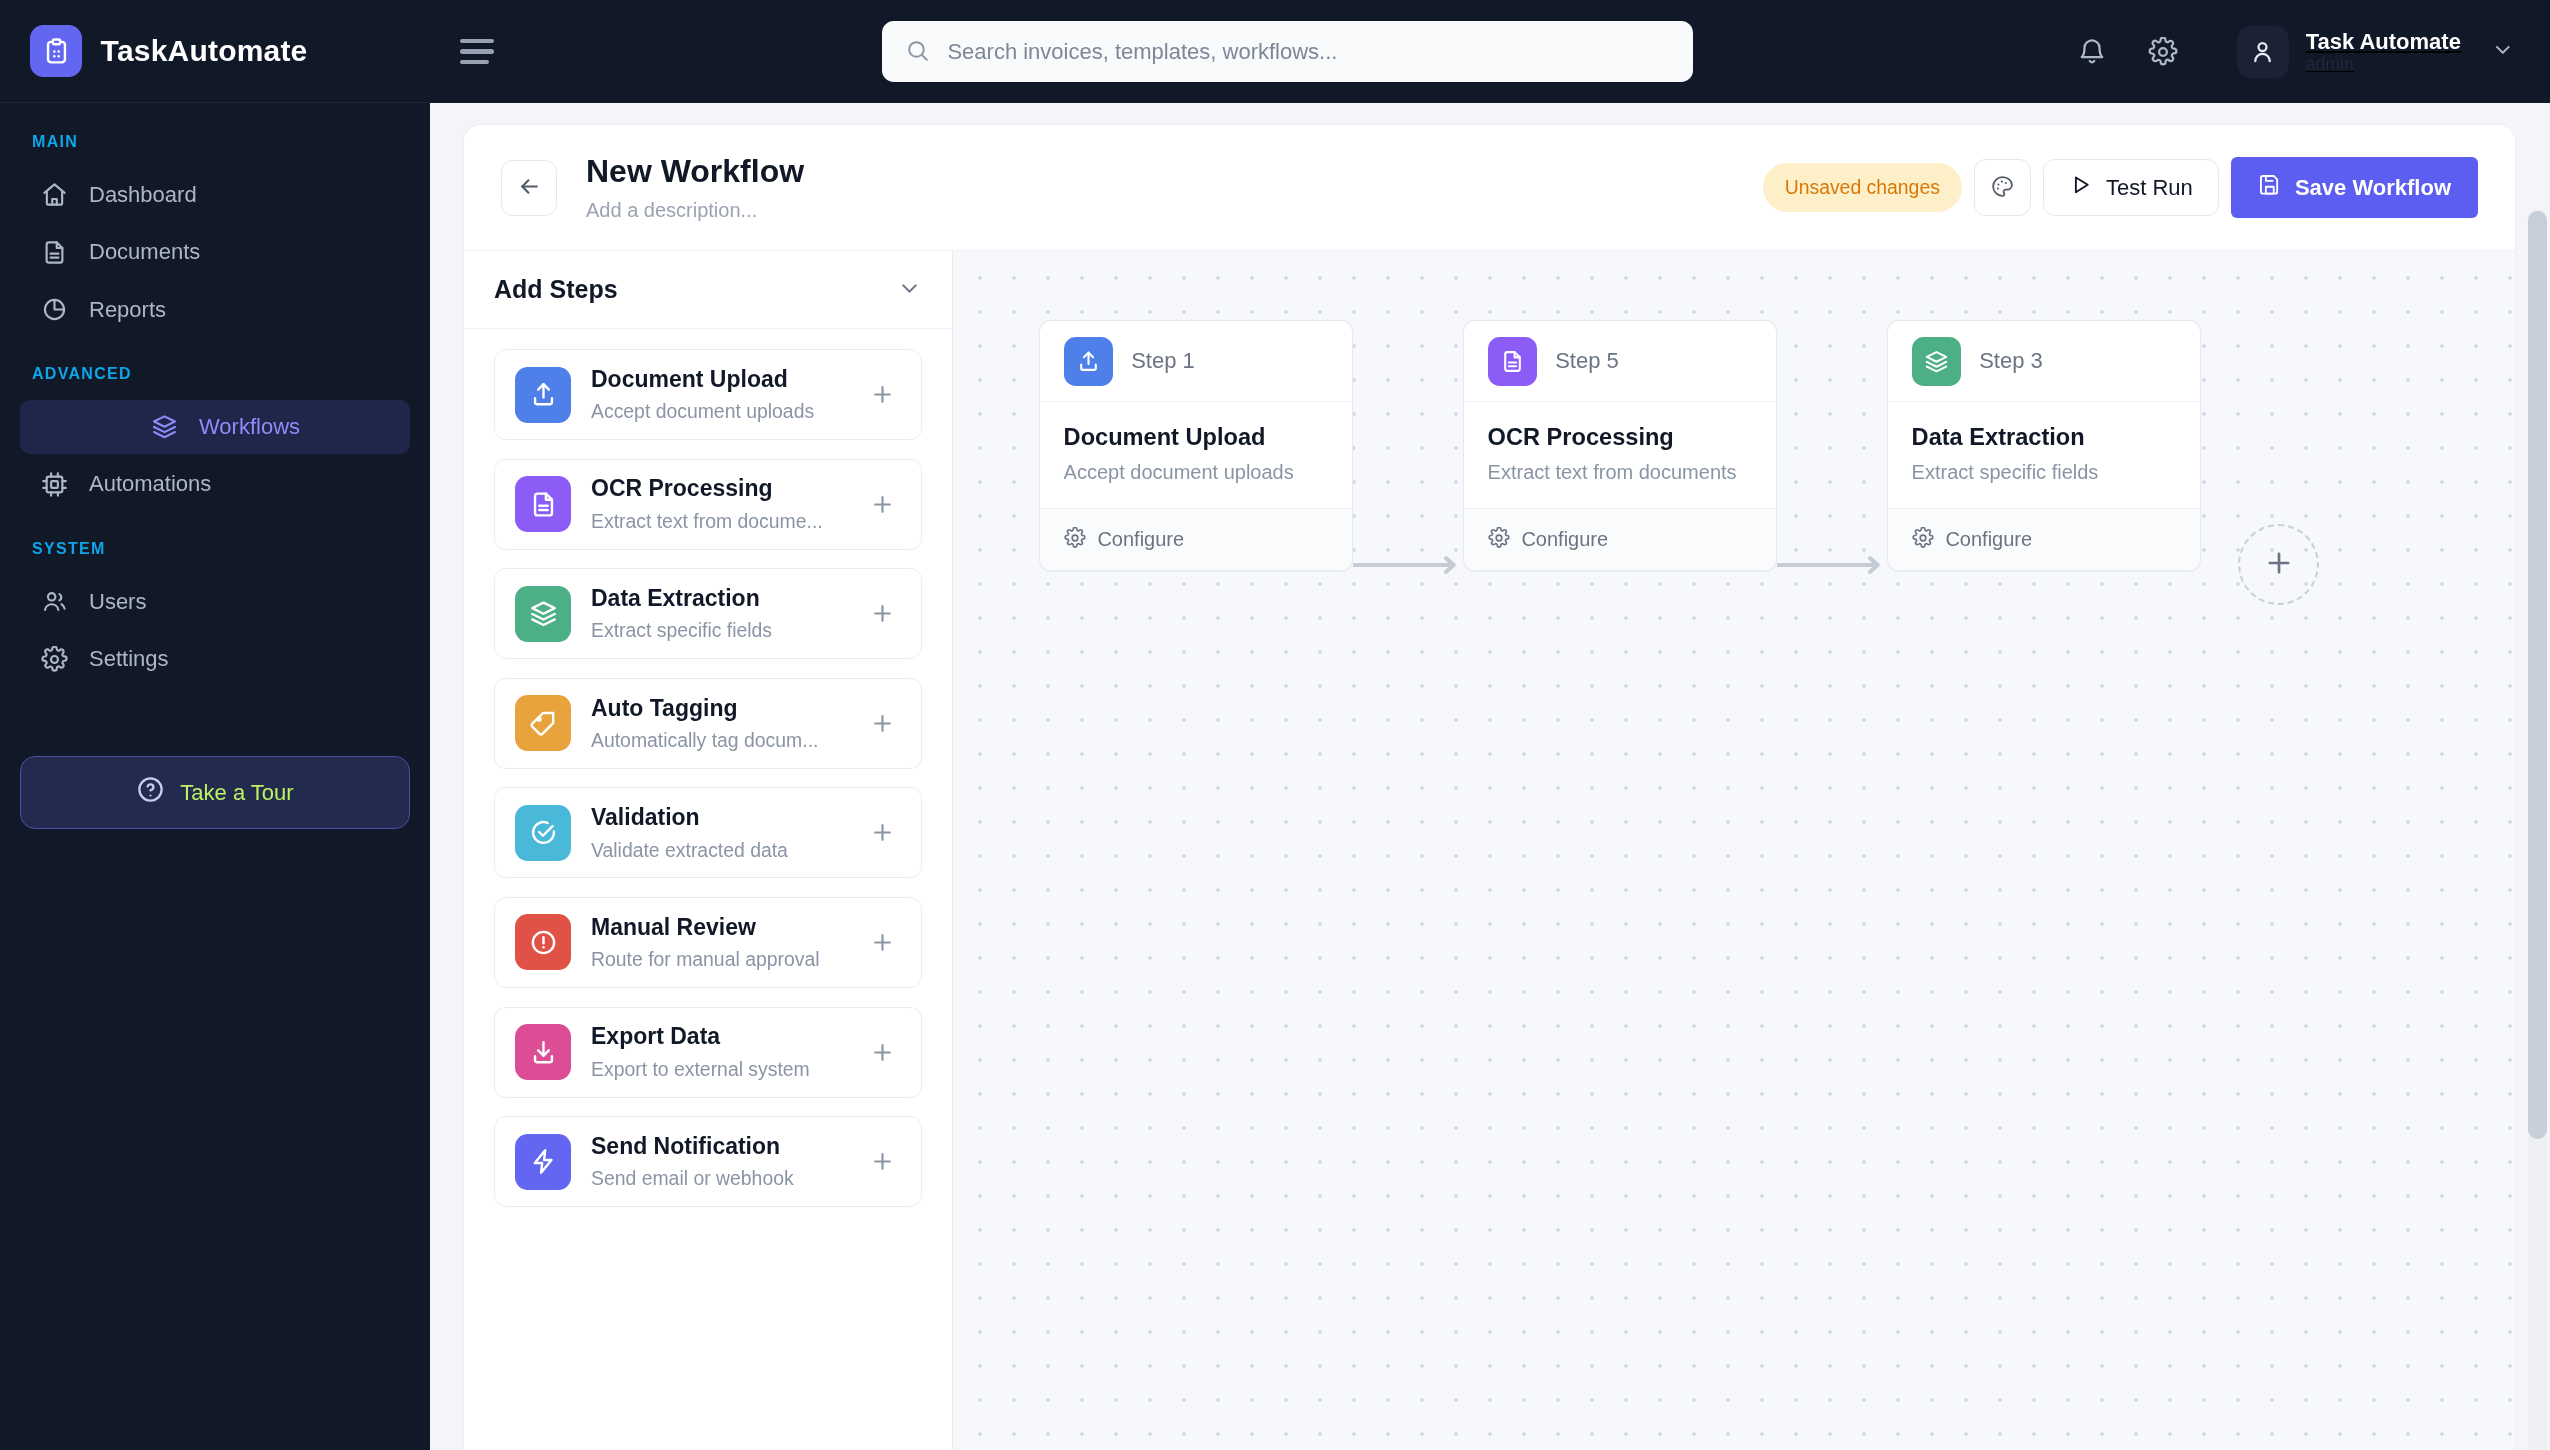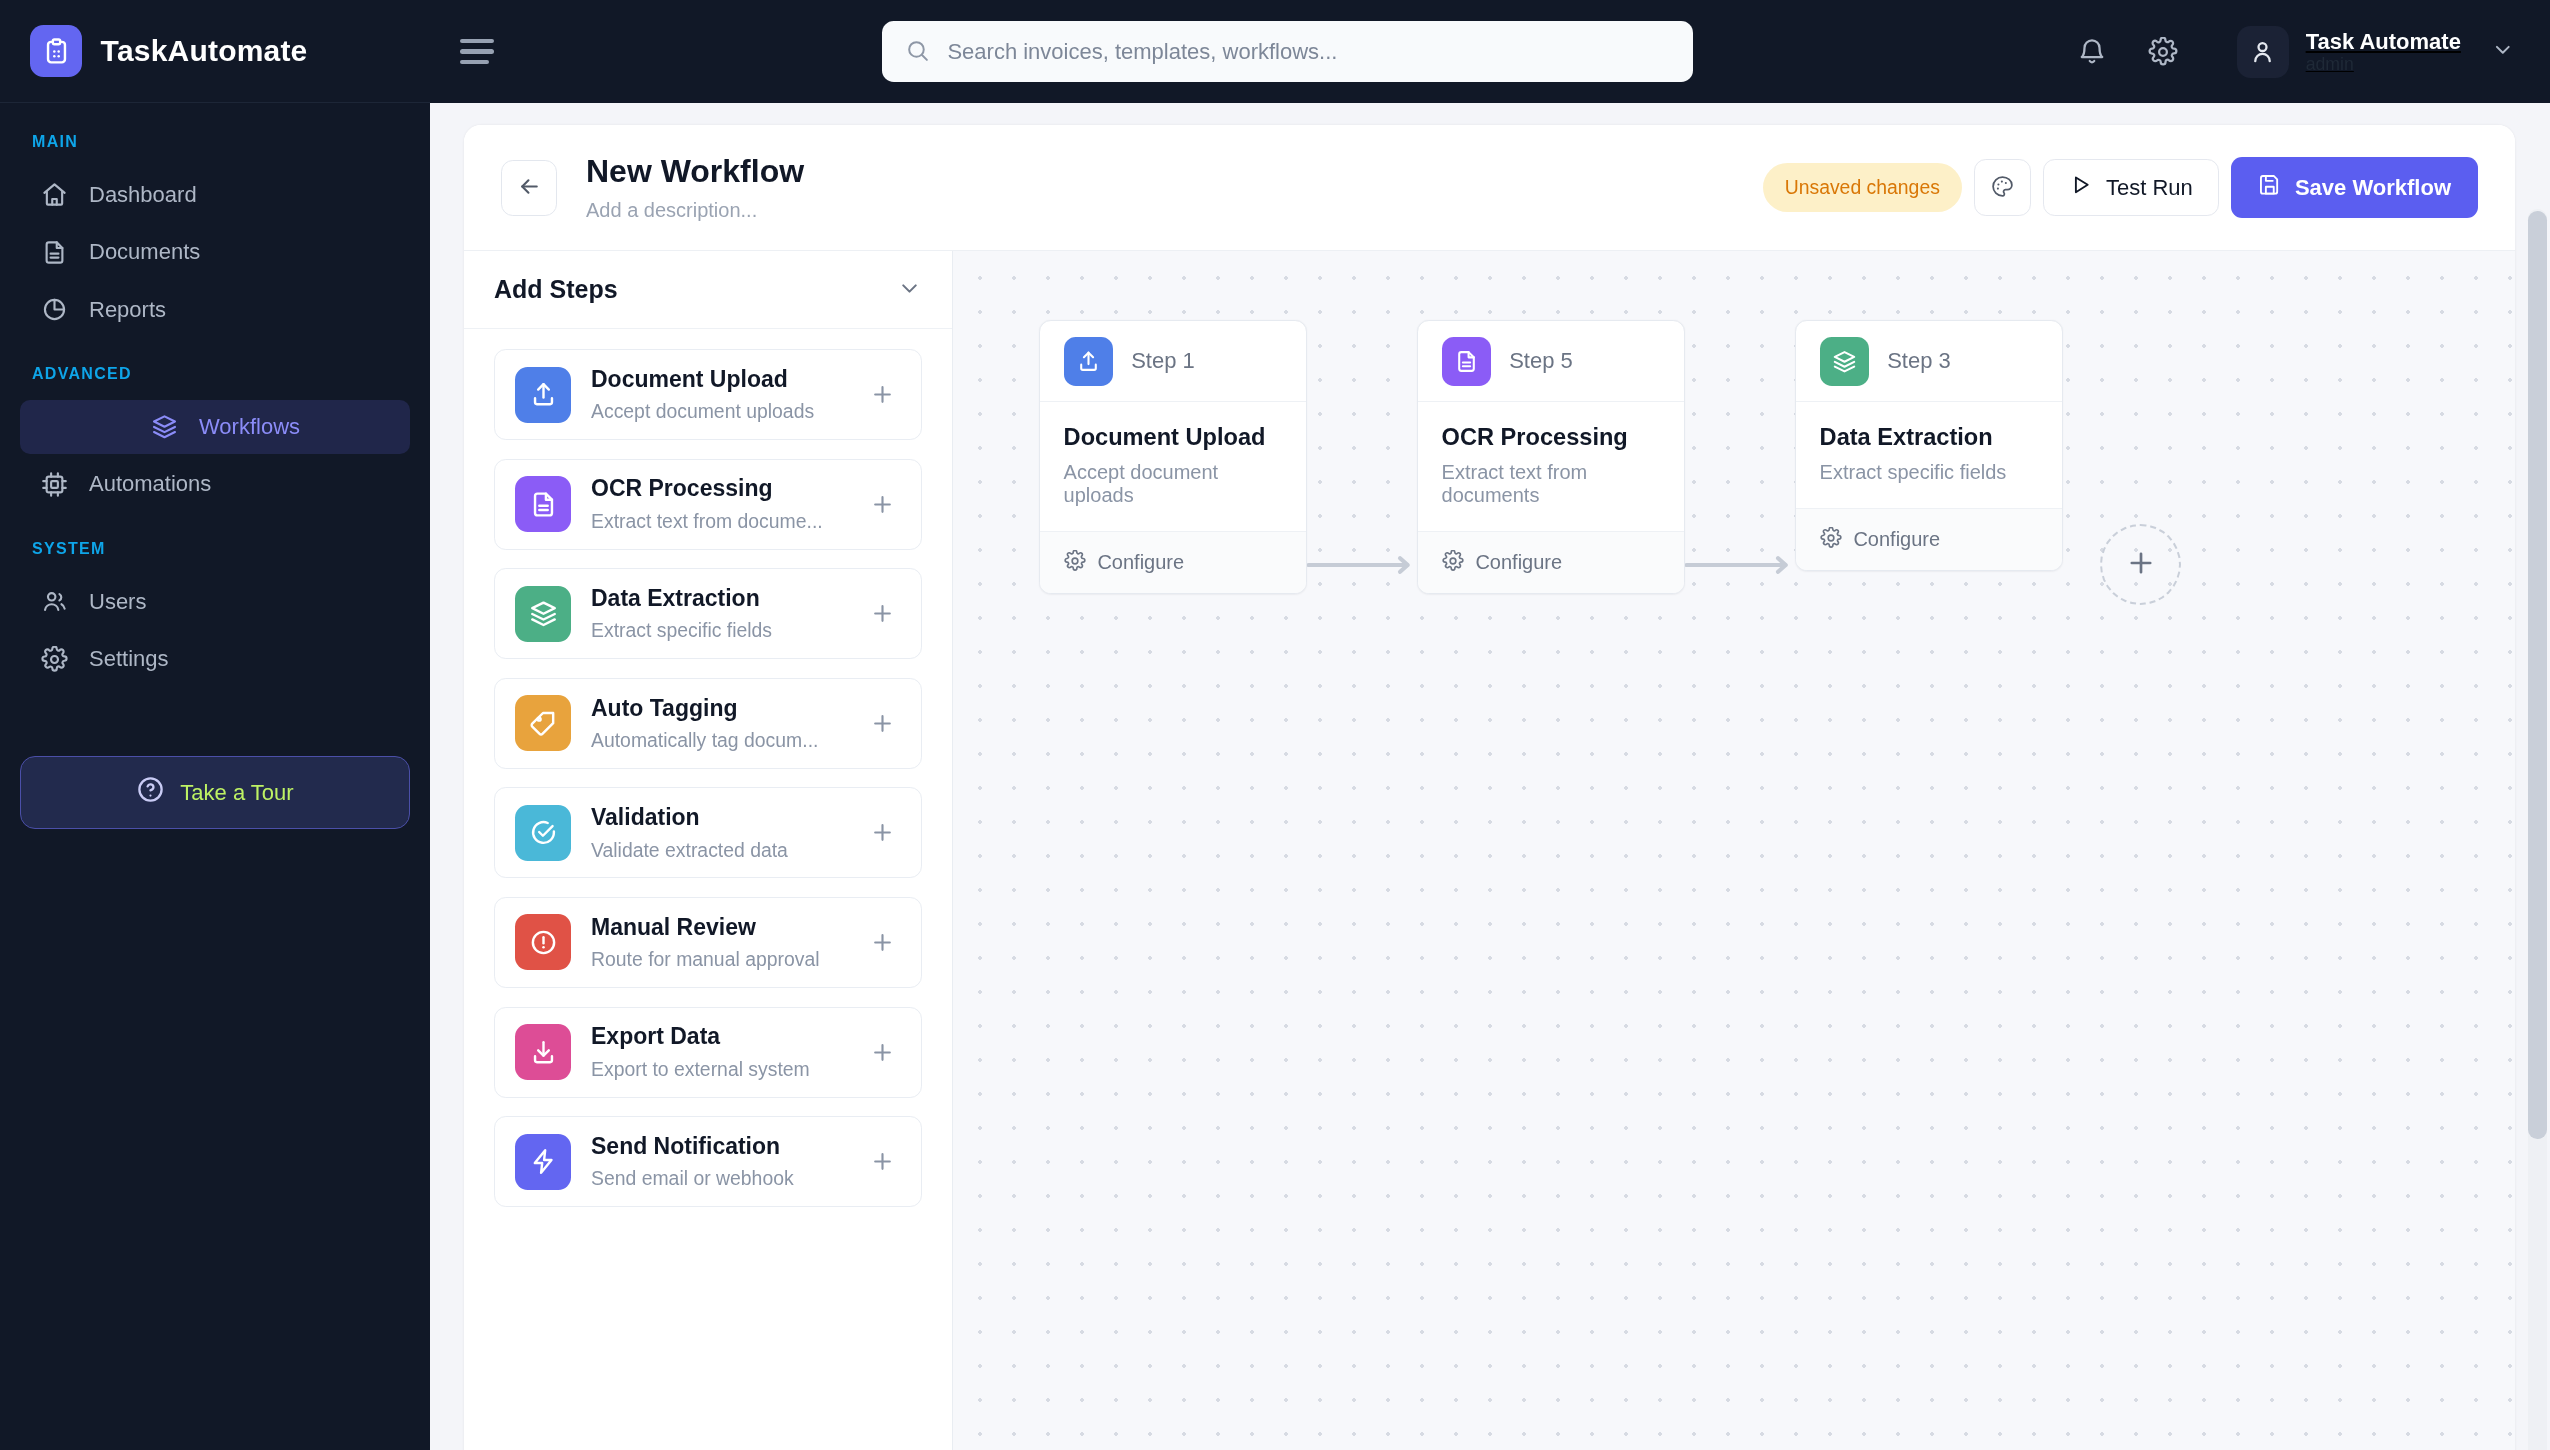--- a/index.html
+++ b/index.html
@@ -121,21 +121,21 @@
   .sq-btn {
     width: 57px; height: 57px; border-radius: 11.8px; border: 0.8px solid #e5e8ef;
     background:#fff; display:flex; align-items:center; justify-content:center; cursor:pointer;
   }
   .outline-btn {
     height: 57px; border-radius: 11.8px; border: 0.8px solid #e5e8ef; background:#fff;
     display:flex; align-items:center; gap: 13.5px; padding: 0 25px;
     font-size: 22px; color:#111827; cursor:pointer; white-space:nowrap;
   }
   .primary-btn {
-    height: 61px; border-radius: 11px; background:#5b5ef0; border:none;
+    height: 61px; border-radius: 6px; background:#5b5ef0; border:none;
     display:flex; align-items:center; gap: 13.5px; padding: 0 27px;
     font-size: 22px; color:#ffffff; font-weight: bold; cursor:pointer; white-space:nowrap;
   }
 
   .wf-body { flex: 1; display: flex; min-height: 0; border-top: 0.8px solid #edf0f4; }
 
   
   .steps-panel {
     width: 489px; flex: 0 0 489px; background: #ffffff;
     border-right: 0.8px solid #e9edf2; display:flex; flex-direction:column; min-height:0;
@@ -163,21 +163,21 @@
   .canvas {
     flex: 1; position: relative; min-width: 0;
     background-color: #f7f8fb;
     background-image: radial-gradient(circle, #d7dbe3 1.7px, transparent 1.7px);
     background-size: 34px 34px;
     background-position: 10px 10px;
     overflow: hidden;
   }
   .flow { position: absolute; left: 86px; top: 69px; display: flex; align-items: flex-start; }
   .node {
-    width: 268px; background:#ffffff; border: 0.8px solid #e6eaf0; border-radius: 11.8px;
+    width: 314px; background:#ffffff; border: 0.8px solid #e6eaf0; border-radius: 11.8px;
     overflow: hidden; box-shadow: 0 0.8px 1.7px rgba(15,23,42,.05); cursor: pointer;
   }
   .node-head { height: 81px; display:flex; align-items:center; gap: 18.6px; padding: 0 23.6px; border-bottom: 0.8px solid #eef1f5; }
   .node-ico { width: 49px; height: 49px; border-radius: 11.8px; flex:0 0 49px; display:flex; align-items:center; justify-content:center; }
   .node-step { font-size: 22px; color:#6b7484; }
   .node-body { padding: 22px 23.6px 23.6px 23.6px; }
   .node-title { font-size: 23.6px; font-weight: bold; color:#111827; }
   .node-sub { font-size: 20px; color:#8a94a5; margin-top: 10px; }
   .node-foot {
     border-top: 0.8px solid #eef1f5; background:#fafbfc;

